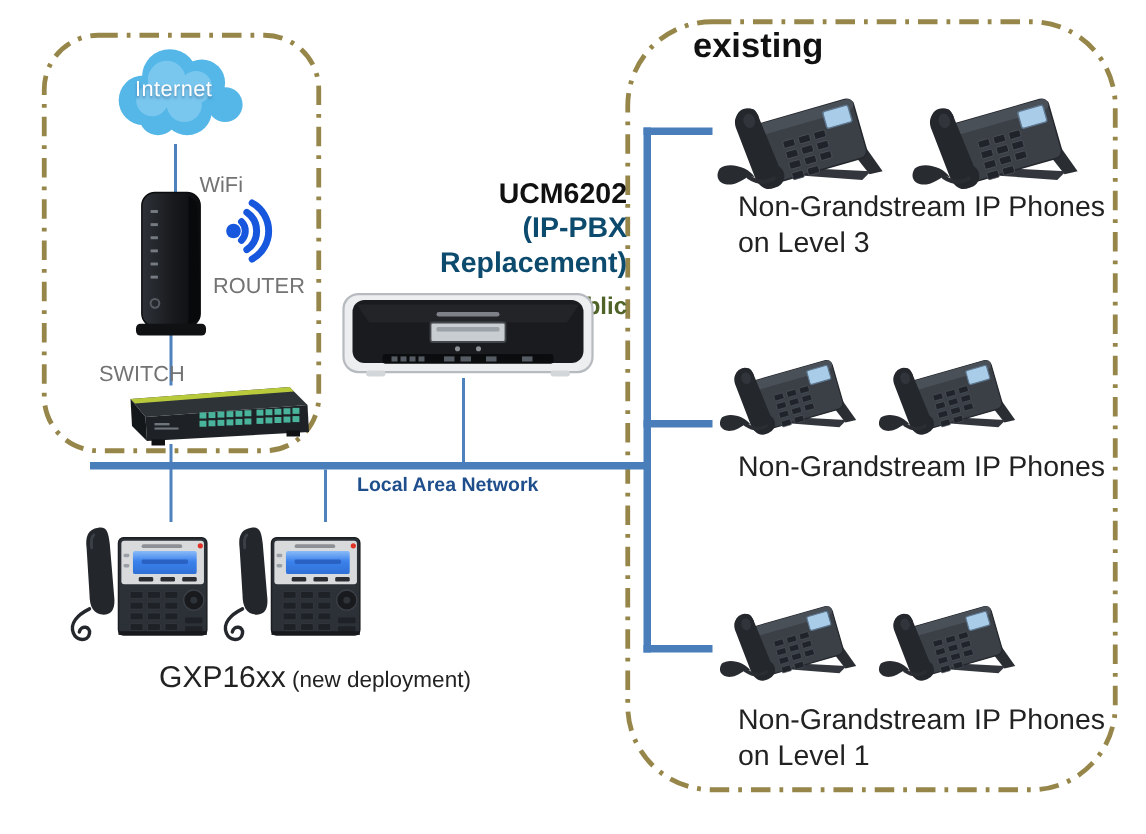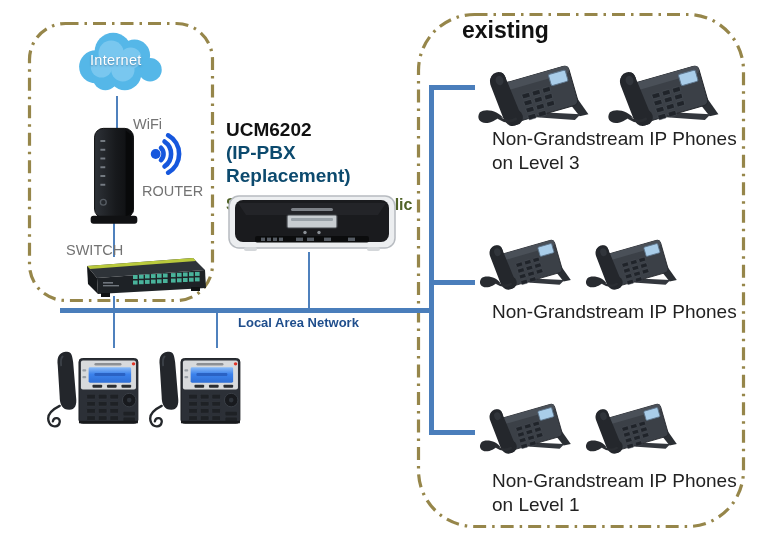--- a/index.html
+++ b/index.html
@@ -11,21 +11,21 @@
   svg{display:block;}
   .vline{position:absolute;width:2px;background:#4f81bd;}
   .hline-thick{position:absolute;height:5px;background:#4a7ebb;}
   .vline-thick{position:absolute;width:5px;background:#4a7ebb;}
   .lbl{position:absolute;white-space:nowrap;}
   .lbl-device{font-size:14.5px;color:#737373;}
   .cloud-label{
     font-size:14.5px;color:#ffffff;text-shadow:0 1px 2px rgba(60,110,150,.8);
     letter-spacing:.3px;
   }
-  .pbx-block{position:absolute;left:226px;top:118px;width:192px;text-align:left;}
+  .pbx-block{position:absolute;left:226px;top:118px;width:192px;text-align:right;}
   .pbx-title{font-size:19px;font-weight:bold;line-height:23px;color:#111;}
   .pbx-subtitle{font-size:19px;font-weight:bold;line-height:23px;color:#0c4a6e;}
   .pbx-sip{font-size:16px;font-weight:bold;color:#4f6228;margin-top:9px;}
   .lan-label{font-size:13px;font-weight:bold;color:#1f4e8c;}
   .existing-label{font-size:23px;font-weight:bold;color:#111;text-align:right;}
   .level-label{position:absolute;left:492px;font-size:19px;line-height:24px;color:#222;}
   .gxp-label{position:absolute;left:95px;top:441px;width:230px;text-align:center;color:#222;}
   .gxp-model{font-size:20px;}
   .gxp-note{font-size:15px;}
 </style>
@@ -261,20 +261,21 @@
     </svg>
 
   <div class="lbl lan-label" style="left:238px;top:315px">Local Area Network</div>
 
   <svg class="abs" style="left:44px;top:346px" width="97" height="85">
       <use href="#sym-gxp"></use>
     </svg>
   <svg class="abs" style="left:146px;top:346px" width="97" height="85">
       <use href="#sym-gxp"></use>
     </svg>
+  <div class="gxp-label"><span class="gxp-model">GXP16xx</span><span class="gxp-note"> (new deployment)</span></div>
 
   <div class="lbl existing-label" style="left:462px;top:17px">existing</div>
 
   <svg class="abs" style="left:476px;top:52px" width="126" height="76">
       <use href="#sym-nphone"></use>
     </svg>
   <svg class="abs" style="left:606px;top:52px" width="126" height="76">
       <use href="#sym-nphone"></use>
     </svg>
   <div class="level-label" style="top:127px">

